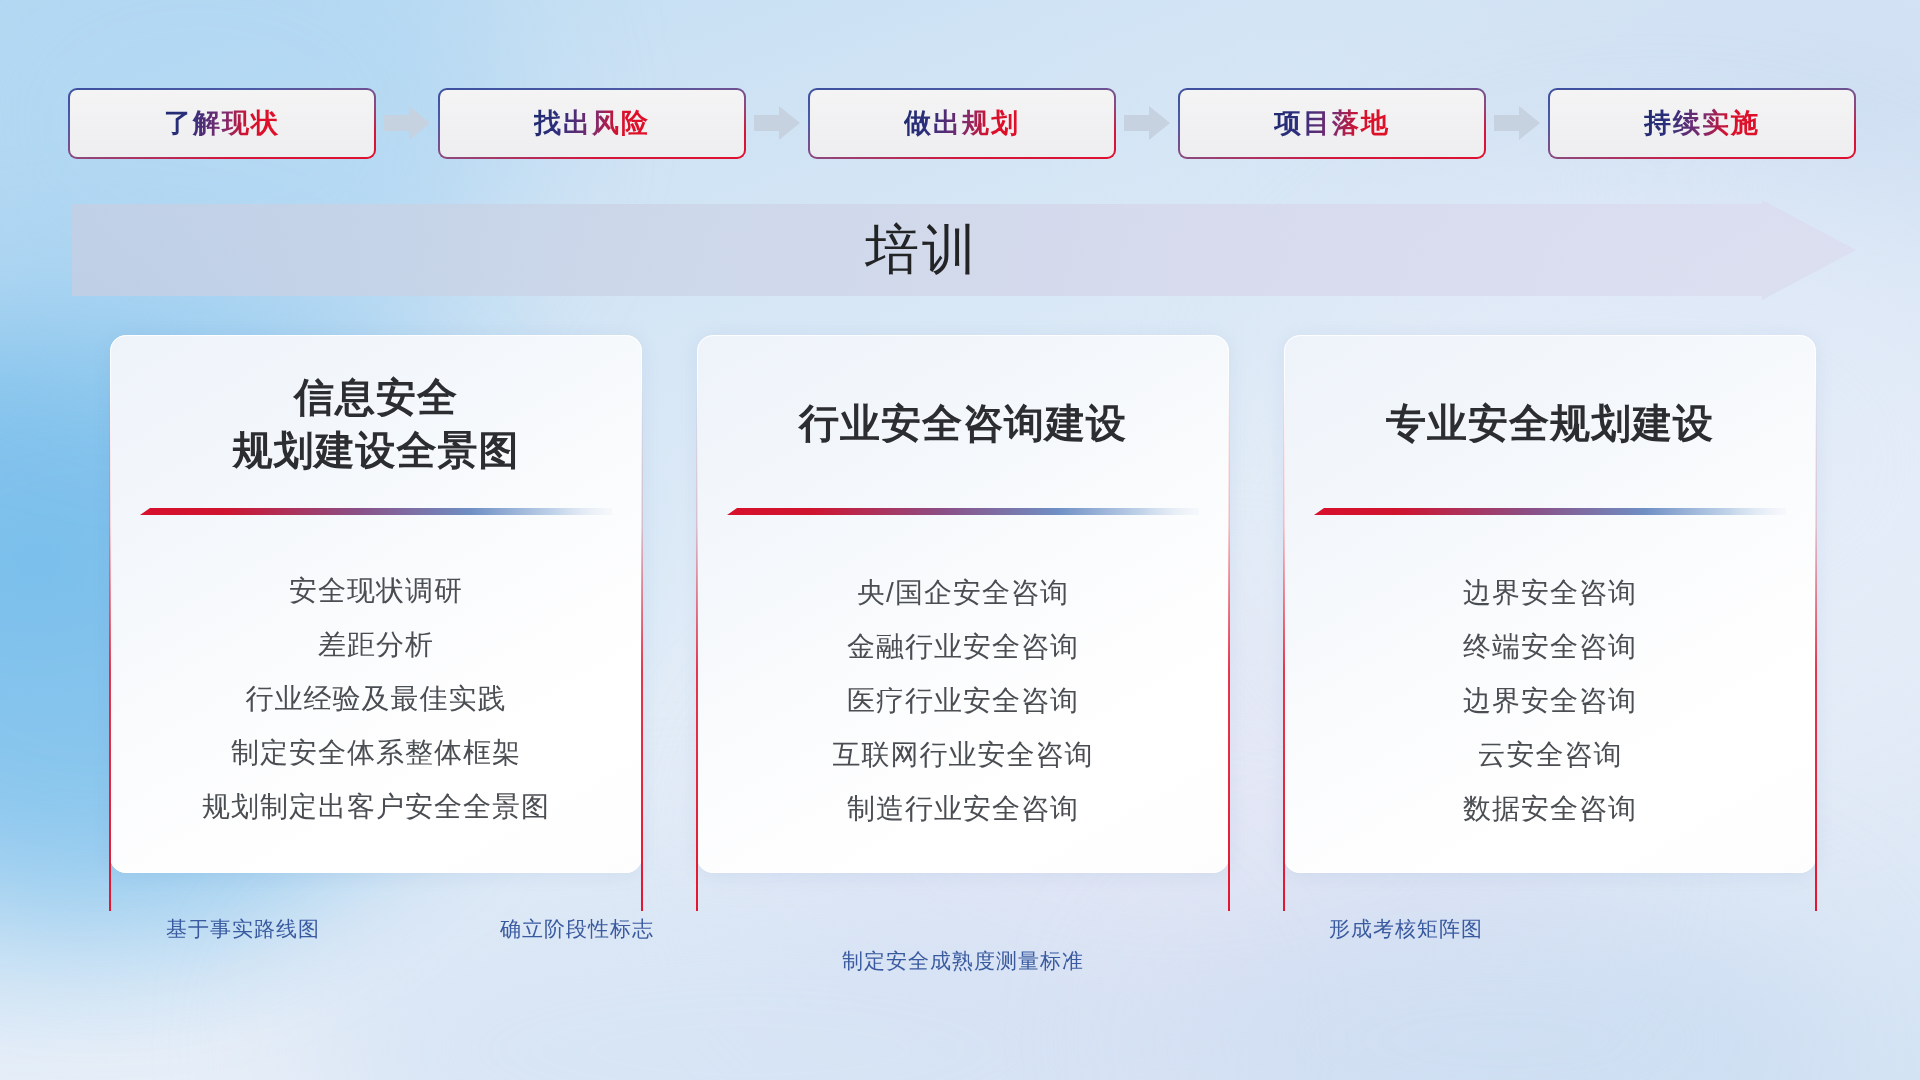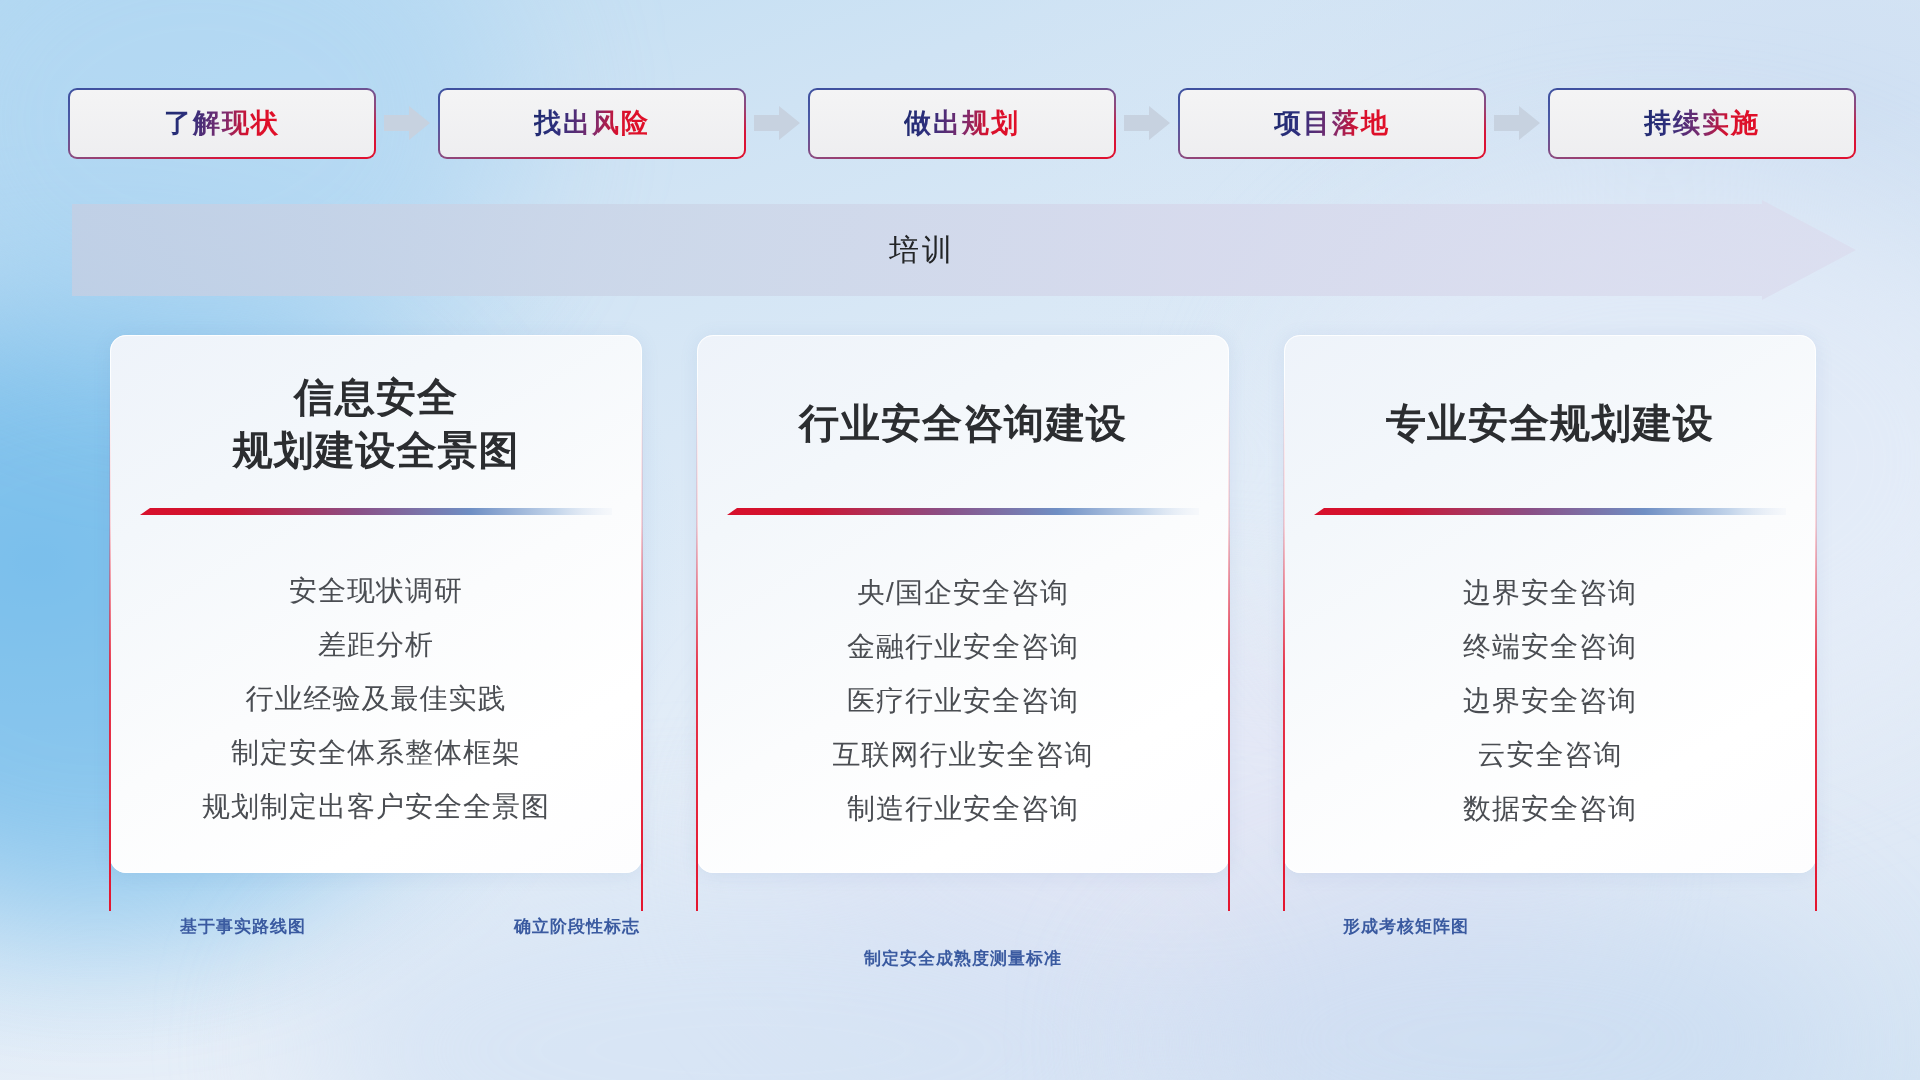--- a/index.html
+++ b/index.html
@@ -94,21 +94,21 @@
     width: 1784px; height: 100px;
   }
   #banner svg { display: block; width: 100%; height: 100%; }
   #banner-text {
     position: absolute;
     left: 0; top: 0;
     width: 1700px; height: 100px;
     display: flex;
     align-items: center;
     justify-content: center;
-    font-size: 30px;
+    font-size: 54px;
     font-weight: 400;
     color: #222426;
     letter-spacing: 3px;
   }
 
   
   #cards {
     position: absolute;
     left: 110px; top: 335px;
     width: 1706px; height: 540px;
@@ -180,22 +180,22 @@
 
   
   #footers {
     position: absolute;
     left: 0; top: 915px;
     width: 1920px; height: 46px;
   }
   .footer-label {
     position: absolute;
     top: 0;
-    font-size: 17px;
-    font-weight: 700;
+    font-size: 21px;
+    font-weight: 400;
     color: #3a5aa0;
     letter-spacing: 1px;
     white-space: nowrap;
     transform: translateX(-50%);
   }
 </style>
 </head>
 <body>
 
 <div id="stage">

